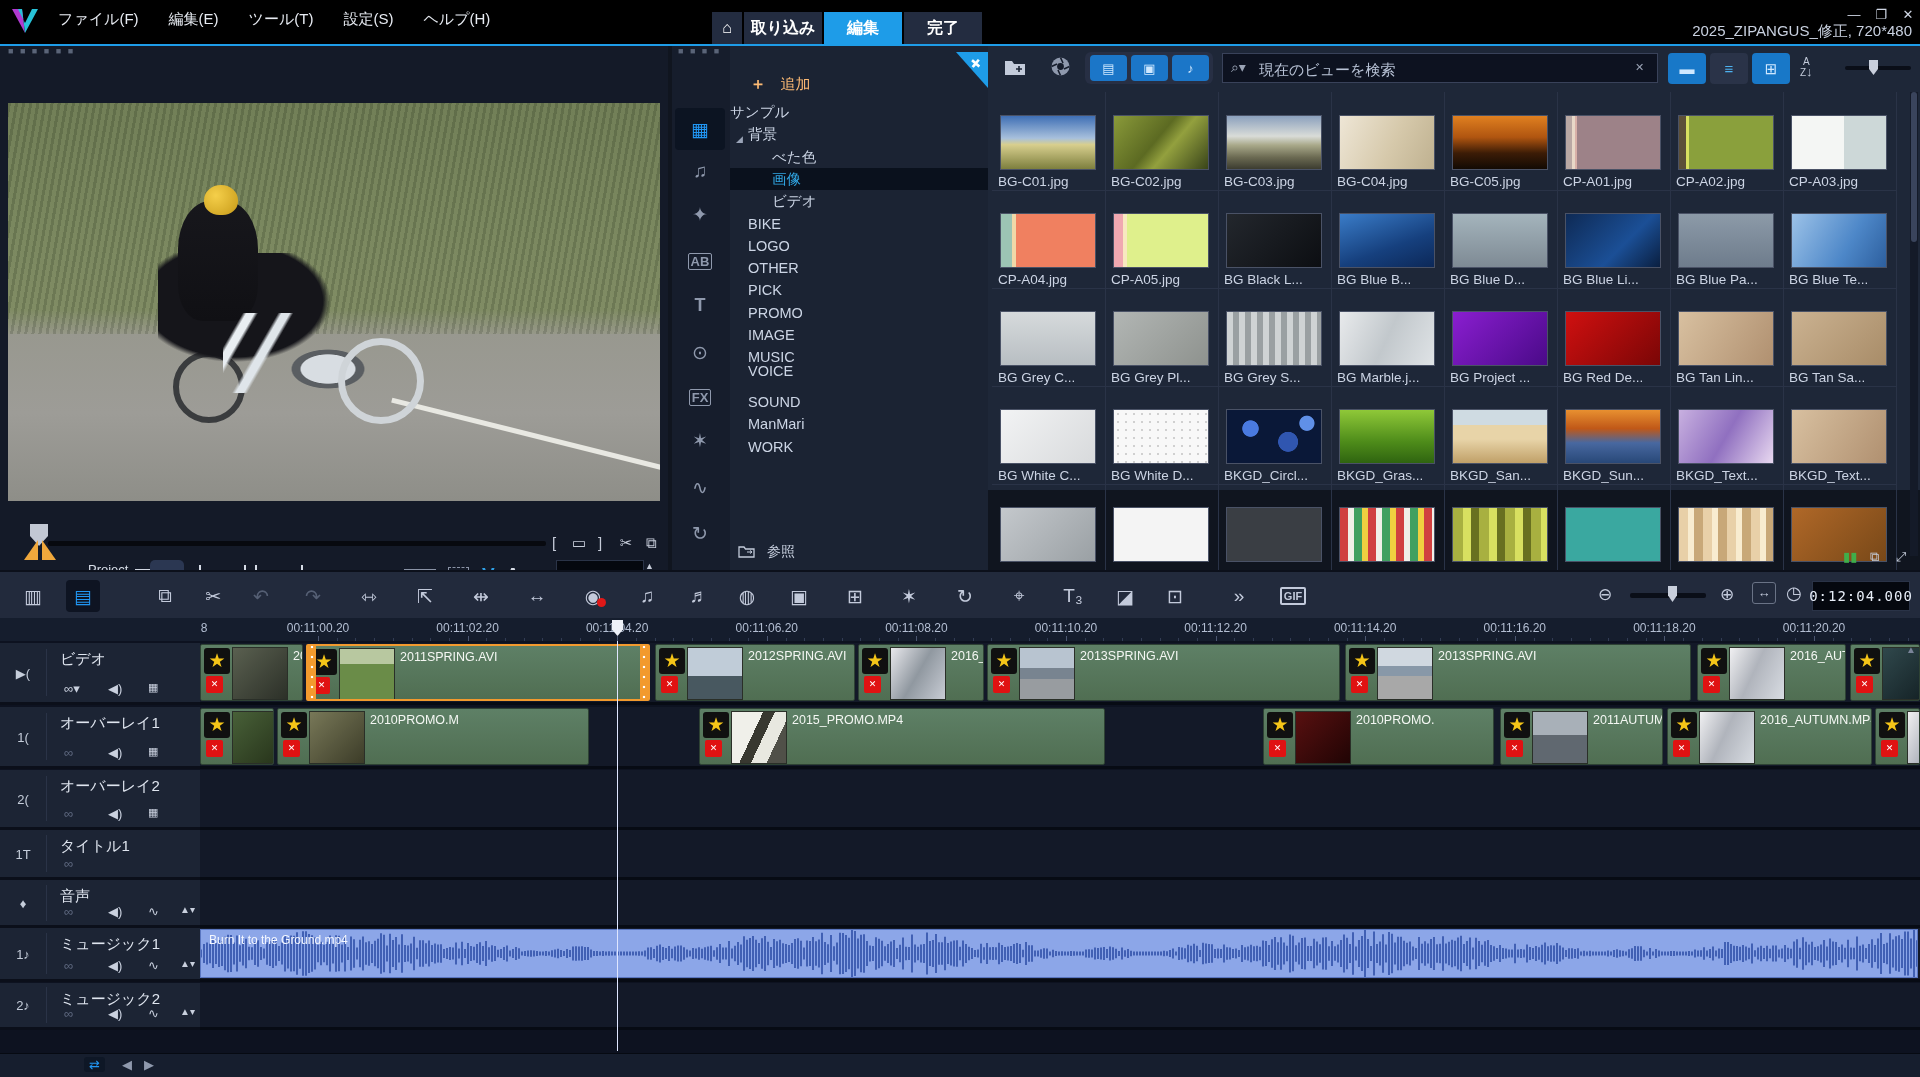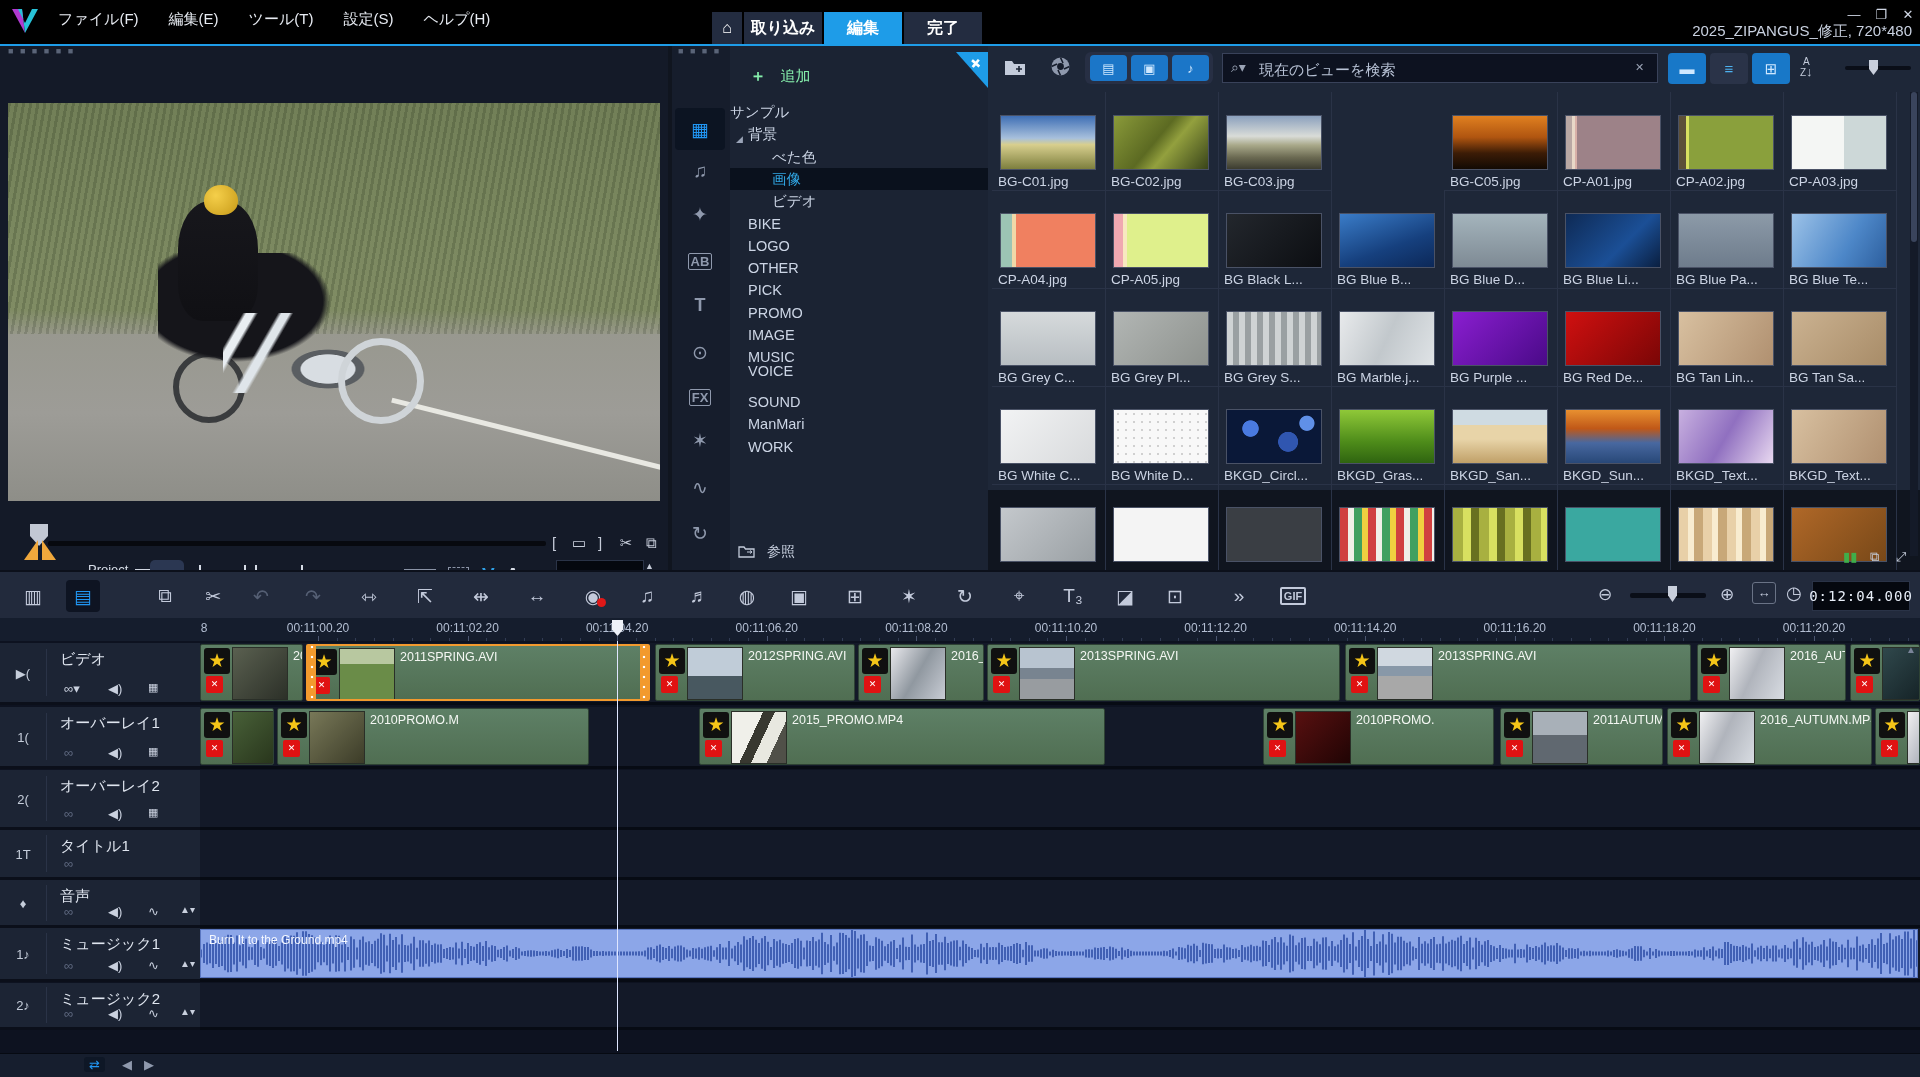--- a/index.html
+++ b/index.html
@@ -276,21 +276,21 @@
       </div>
       <div class="nav-tile" style="top: 420px;">
         <span>∿</span>
       </div>
       <div class="nav-tile" style="top: 466px;">
         <span>↻</span>
       </div>
     </div>
 
   <div id="tree">
-    <div class="abs" style="left:20px;top:20px;font-size:16px;color:#86efac;">
+    <div class="abs" style="left:20px;top:28px;font-size:16px;color:#fdba74;">
       <span style="font-weight:bold;">＋</span>
       <span style="margin-left:10px;font-size:15px;">追加</span>
     </div>
     <div id="tree-items">
         <div class="tree-item" style="top: 55px;"><span style="">サンプル</span></div>
         <div class="tree-item" style="top: 77.3px;"><span class="tree-arrow">◢</span><span style="margin-left: 18px;">背景</span></div>
         <div class="tree-item" style="top: 99.6px;"><span style="margin-left: 42px;">べた色</span></div>
         <div class="tree-item sel" style="top: 121.9px;"><span style="margin-left: 42px;">画像</span></div>
         <div class="tree-item" style="top: 144.2px;"><span style="margin-left: 42px;">ビデオ</span></div>
         <div class="tree-item" style="top: 166.5px;"><span style="margin-left: 18px;">BIKE</span></div>
@@ -320,20 +320,24 @@
         <div class="thumb-label">BG-C01.jpg</div>
       </div>
       <div class="cell" style="left: 117px; top: 46px;">
         <div class="thumb g-roadaer"></div>
         <div class="thumb-label">BG-C02.jpg</div>
       </div>
       <div class="cell" style="left: 230px; top: 46px;">
         <div class="thumb g-roadcld"></div>
         <div class="thumb-label">BG-C03.jpg</div>
       </div>
+      <div class="cell" style="left: 343px; top: 46px;">
+        <div class="thumb g-sand"></div>
+        <div class="thumb-label">BG-C04.jpg</div>
+      </div>
       <div class="cell" style="left: 456px; top: 46px;">
         <div class="thumb g-sunset"></div>
         <div class="thumb-label">BG-C05.jpg</div>
       </div>
       <div class="cell" style="left: 569px; top: 46px;">
         <div class="thumb g-cpa1"></div>
         <div class="thumb-label">CP-A01.jpg</div>
       </div>
       <div class="cell" style="left: 682px; top: 46px;">
         <div class="thumb g-cpa2"></div>
@@ -386,21 +390,21 @@
       <div class="cell" style="left: 230px; top: 242px;">
         <div class="thumb g-greys"></div>
         <div class="thumb-label">BG Grey S...</div>
       </div>
       <div class="cell" style="left: 343px; top: 242px;">
         <div class="thumb g-marble"></div>
         <div class="thumb-label">BG Marble.j...</div>
       </div>
       <div class="cell" style="left: 456px; top: 242px;">
         <div class="thumb g-purple"></div>
-        <div class="thumb-label">BG Purple ...</div>
+        <div class="thumb-label">BG Project ...</div>
       </div>
       <div class="cell" style="left: 569px; top: 242px;">
         <div class="thumb g-red"></div>
         <div class="thumb-label">BG Red De...</div>
       </div>
       <div class="cell" style="left: 682px; top: 242px;">
         <div class="thumb g-tan1"></div>
         <div class="thumb-label">BG Tan Lin...</div>
       </div>
       <div class="cell" style="left: 795px; top: 242px;">

